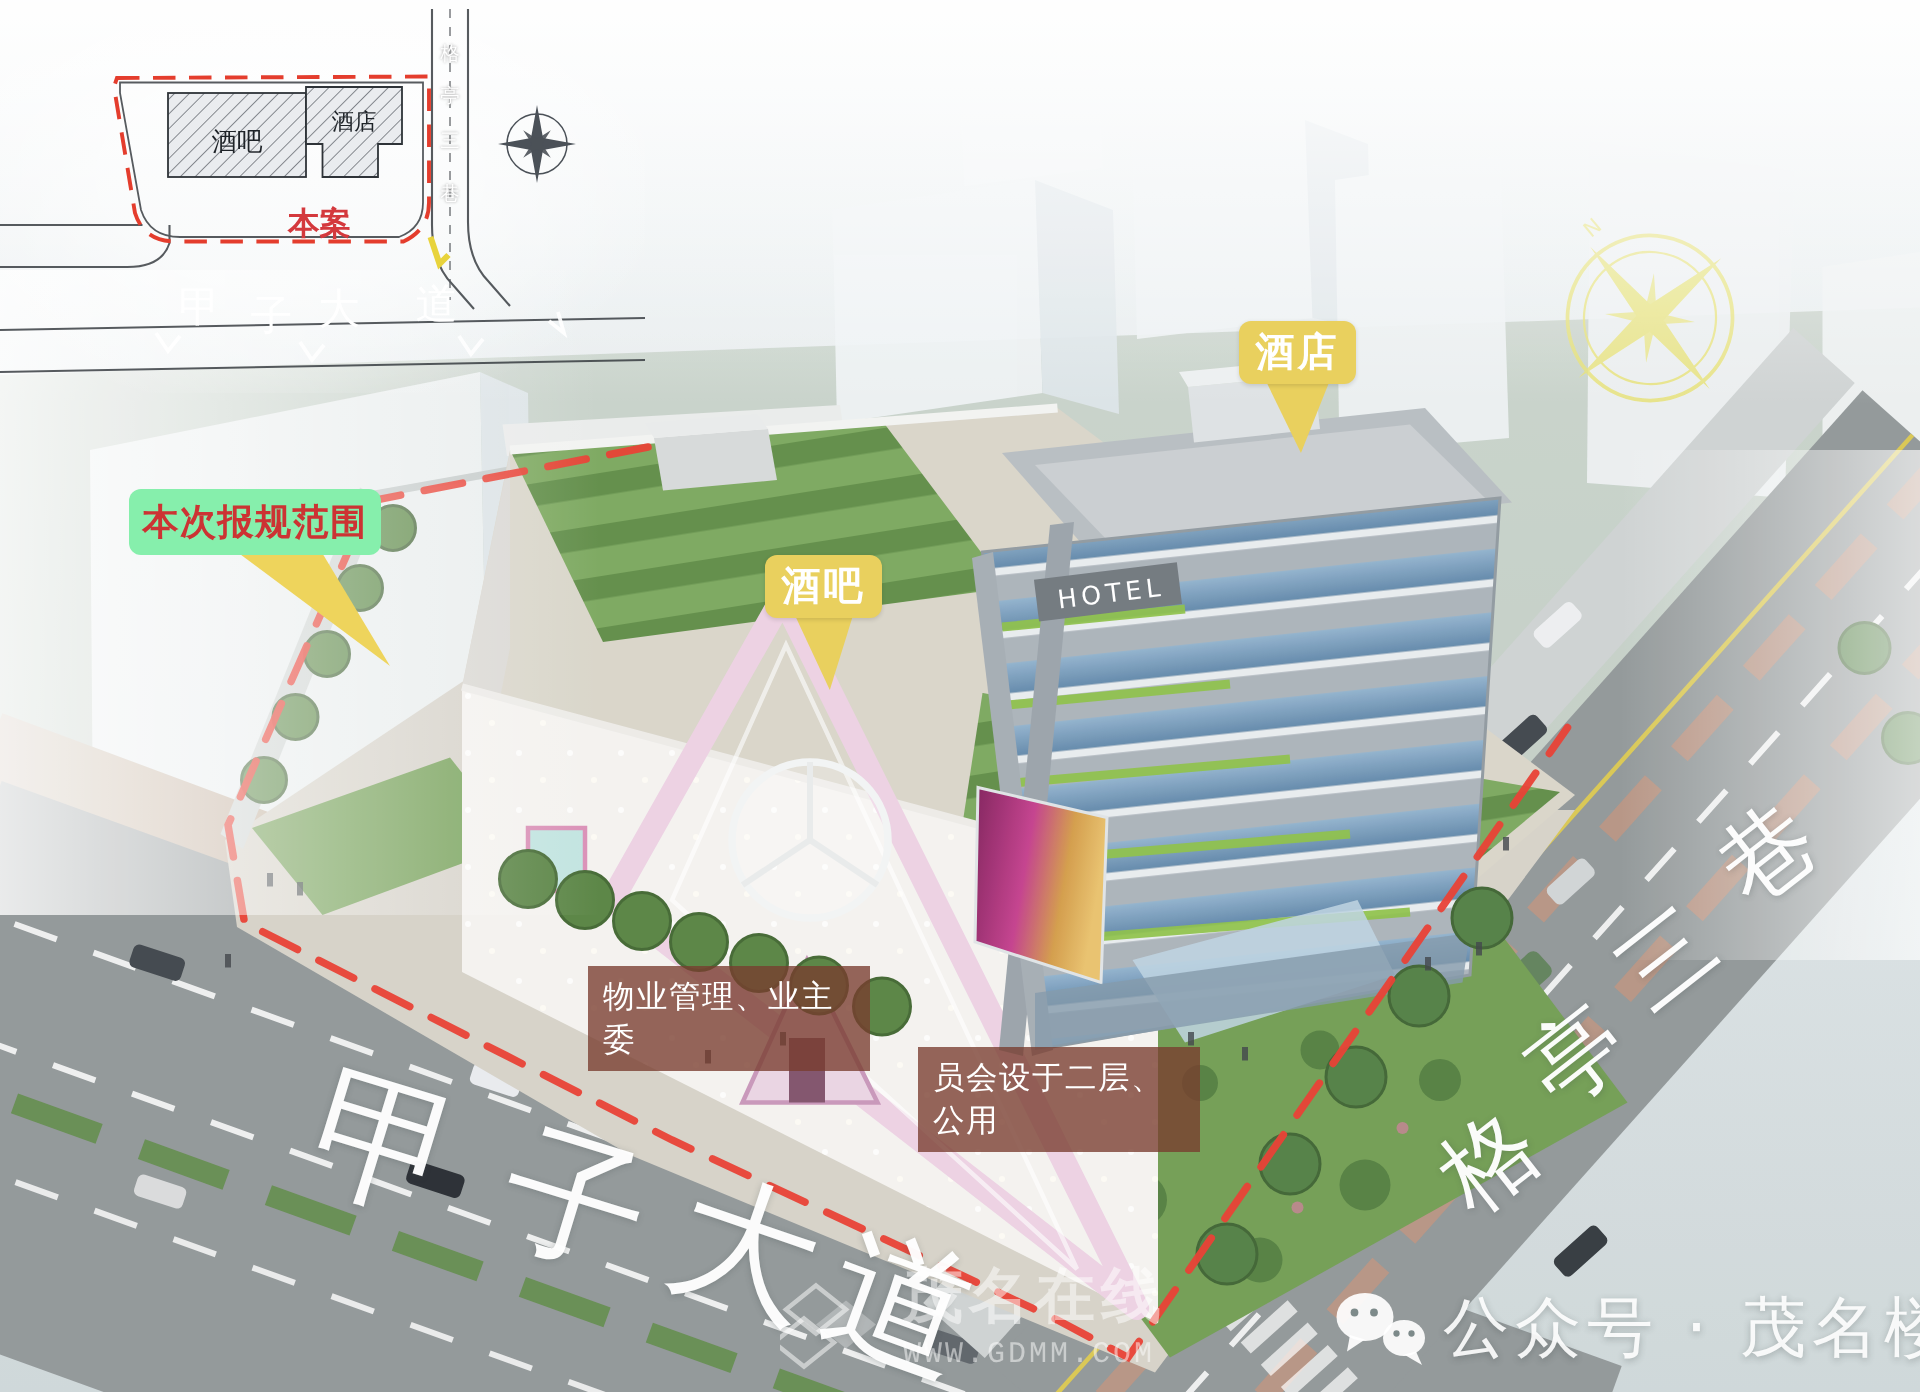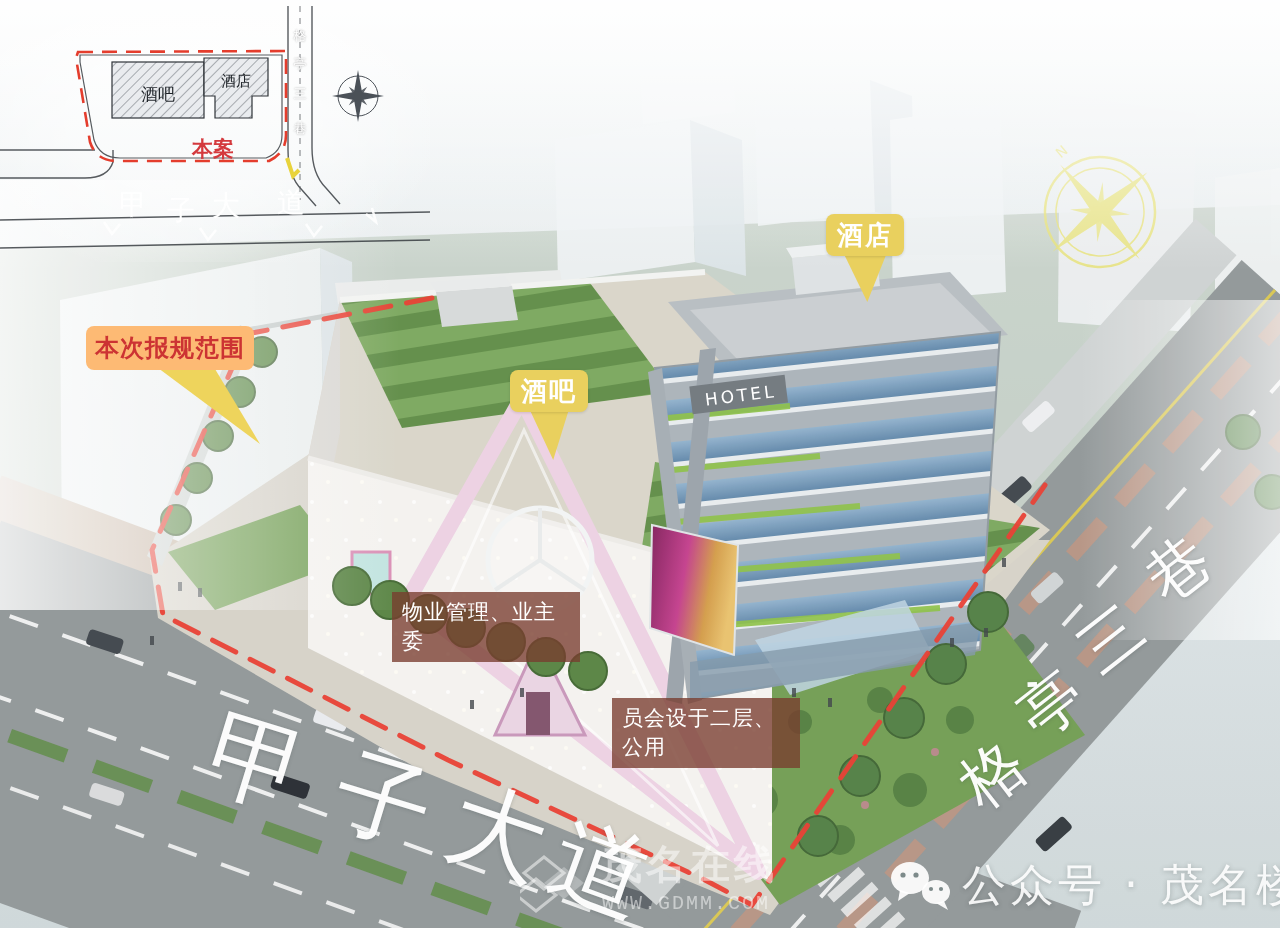--- a/index.html
+++ b/index.html
@@ -6,21 +6,21 @@
   body{width:1280px;height:928px;overflow:hidden;background:#dfe7ea;
        font-family:"DejaVu Sans","Liberation Sans",sans-serif;position:relative;}
   #stage{position:absolute;inset:0;width:1280px;height:928px;}
   svg{display:block;}
   .abs{position:absolute;}
   
   .callout{position:absolute;border-radius:8px;text-align:center;
            font-weight:700;line-height:1;display:flex;align-items:center;justify-content:center;}
   .callout.yellow{background:#e9d05e;color:#fff;font-size:26px;letter-spacing:2px;
                   box-shadow:0 1px 3px rgba(0,0,0,.12);}
-  .callout.scope{background:#fdba74;color:#cc3333;font-size:24px;letter-spacing:1px;}
+  .callout.scope{background:#86efac;color:#cc3333;font-size:24px;letter-spacing:1px;}
   .tail{position:absolute;background:#e9d05e;}
   
   .info{position:absolute;background:rgba(121,60,46,.78);color:#fff;font-size:21px;
         line-height:29px;padding:6px 10px;letter-spacing:1px;}
   
   .rc{position:absolute;color:rgba(255,255,255,.97);text-shadow:0 1px 4px rgba(60,70,70,.25);}
   .rc1{font-size:96px;}
   .rc2{font-size:62px;}
   
   .wm{position:absolute;display:flex;align-items:flex-end;gap:10px;color:rgba(255,255,255,.5);font-family:Liberation Mono, monospace;}
@@ -357,21 +357,21 @@
 <div class="tail" style="left:842px;top:250px;width:46px;height:52px;clip-path:polygon(0 0,100% 0,55% 100%);"></div>
 <div class="callout yellow" style="left:826px;top:214px;width:78px;height:42px;">
   <span>酒店</span>
 </div>
 
 <div class="tail" style="left:528px;top:406px;width:42px;height:54px;clip-path:polygon(0 0,100% 0,60% 100%);"></div>
 <div class="callout yellow" style="left:510px;top:370px;width:78px;height:42px;">
   <span>酒吧</span>
 </div>
 
-<div class="info" style="left:392px;top:592px;width:168px;">
+<div class="info" style="left:392px;top:644px;width:168px;">
   <div>物业管理、业主委</div>
 </div>
 <div class="info" style="left:612px;top:698px;width:168px;">
   <div>员会设于二层、公用</div>
 </div>
 
 <div class="rc rc1" style="left:208px;top:700px;transform:rotate(17deg);">甲</div>
 <div class="rc rc1" style="left:335px;top:738px;transform:rotate(17deg);">子</div>
 <div class="rc rc1" style="left:449px;top:770px;transform:rotate(19deg);">大</div>
 <div class="rc rc1" style="left:552px;top:806px;transform:rotate(20deg);">道</div>

